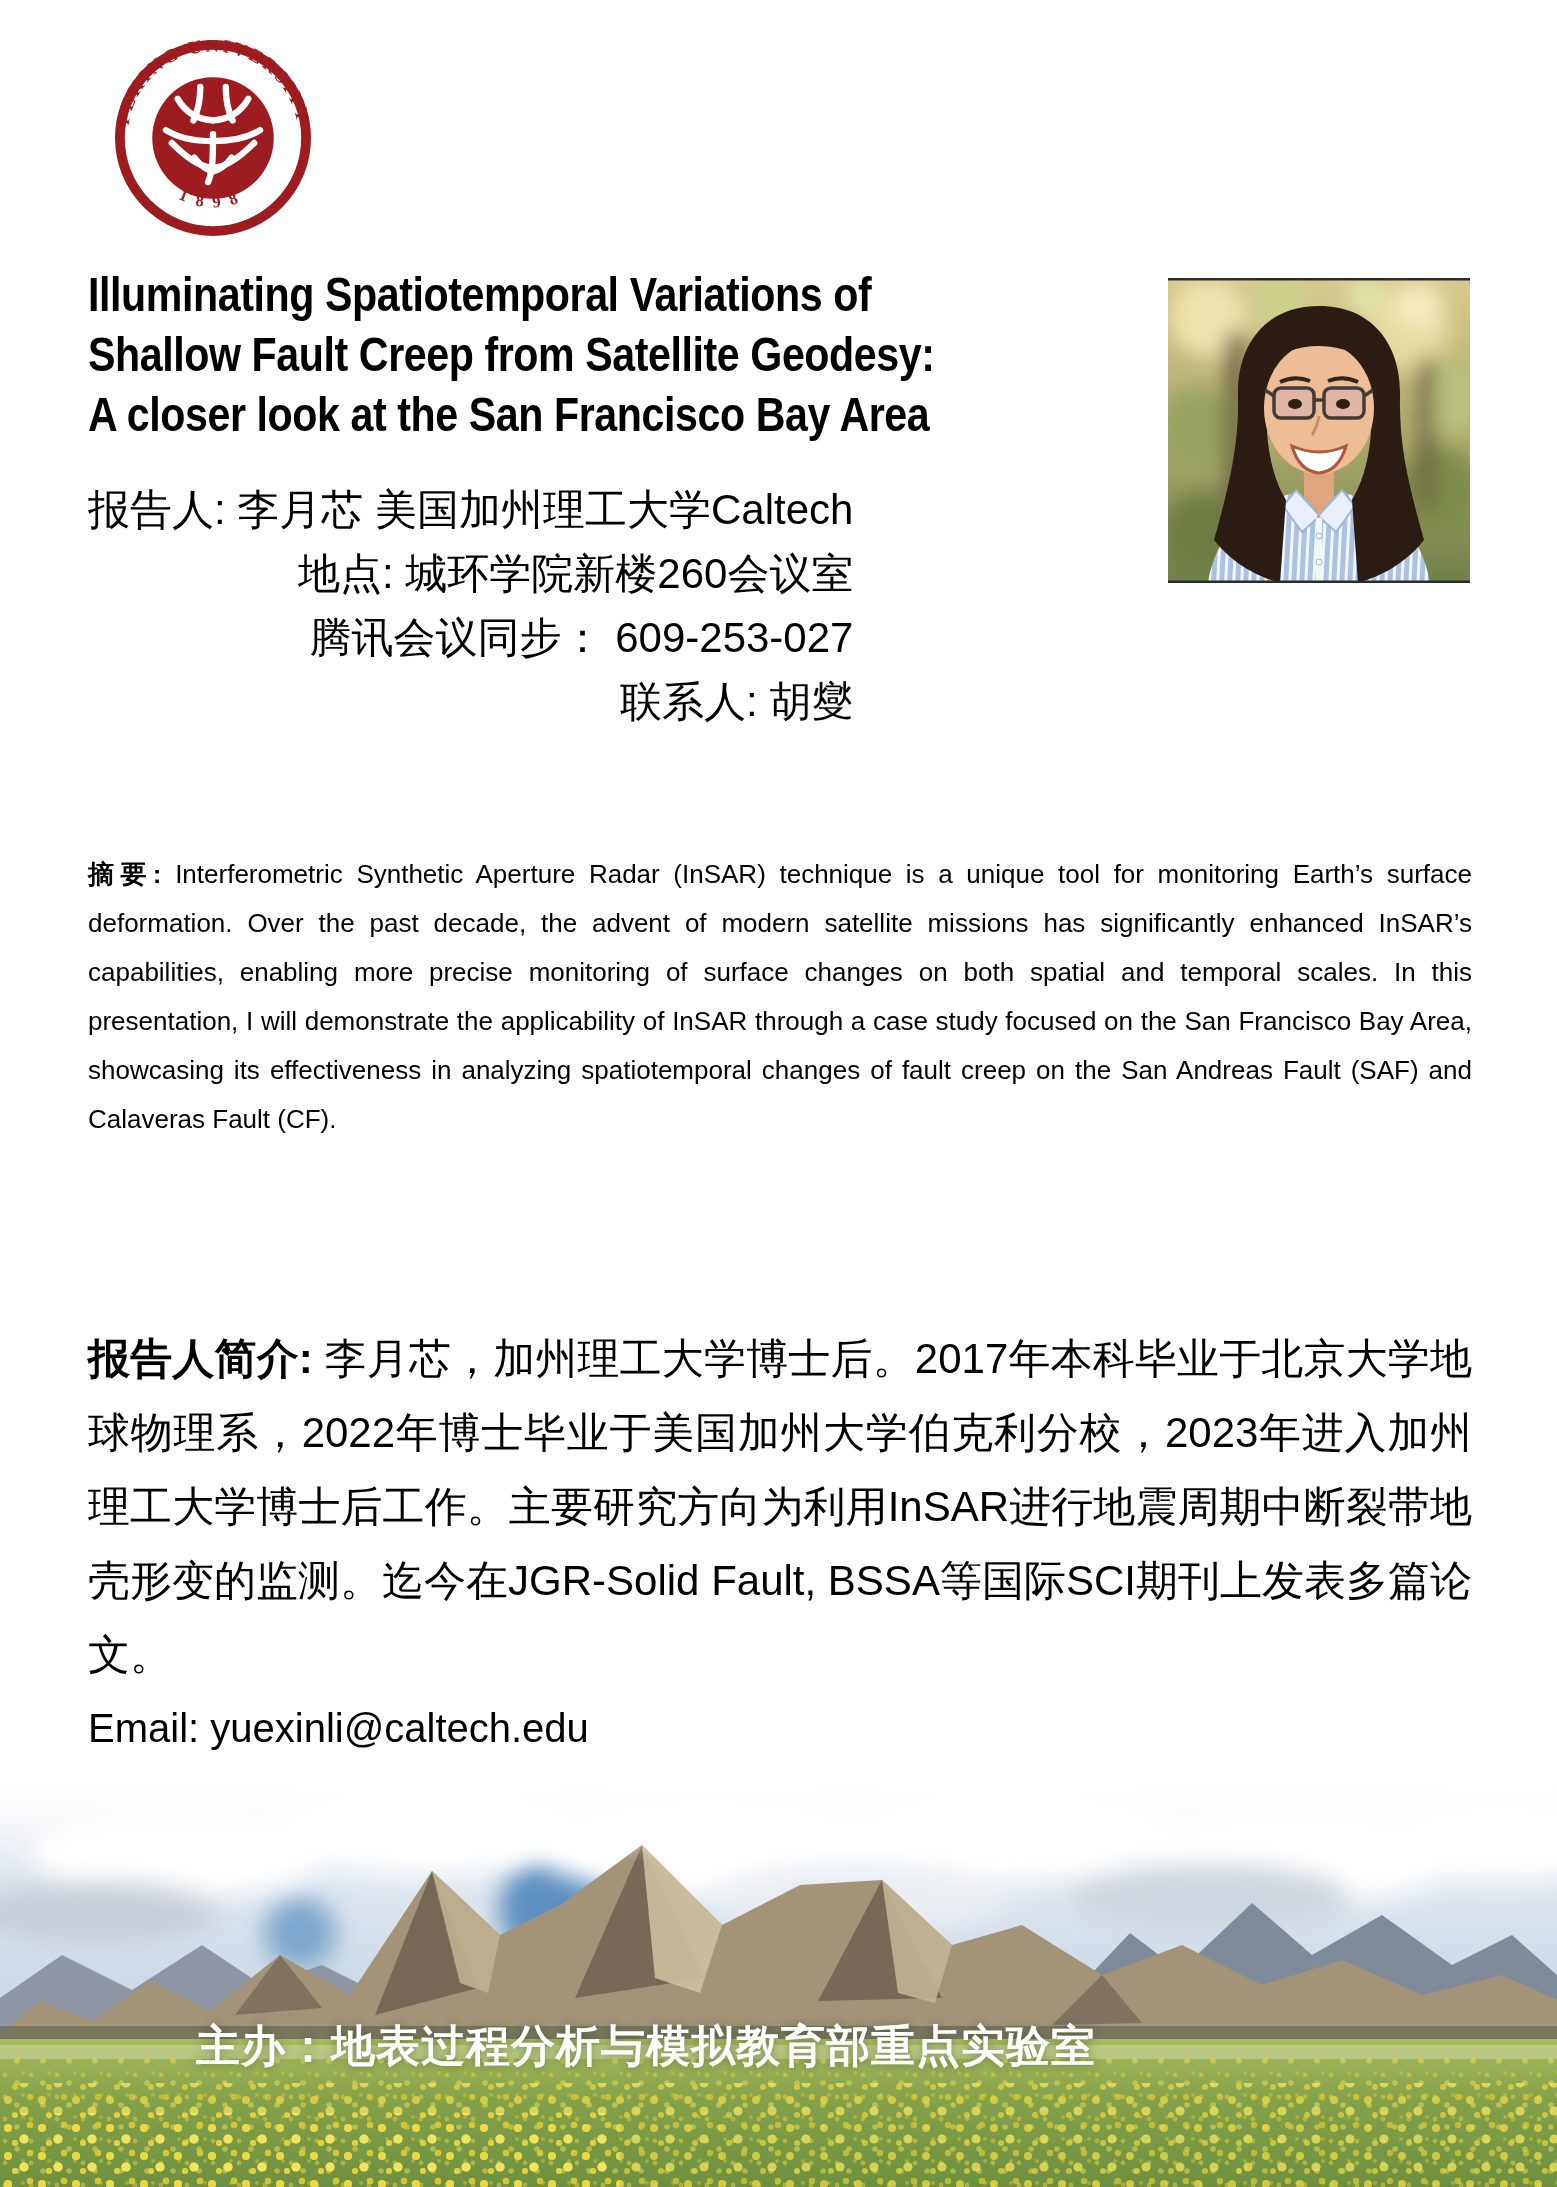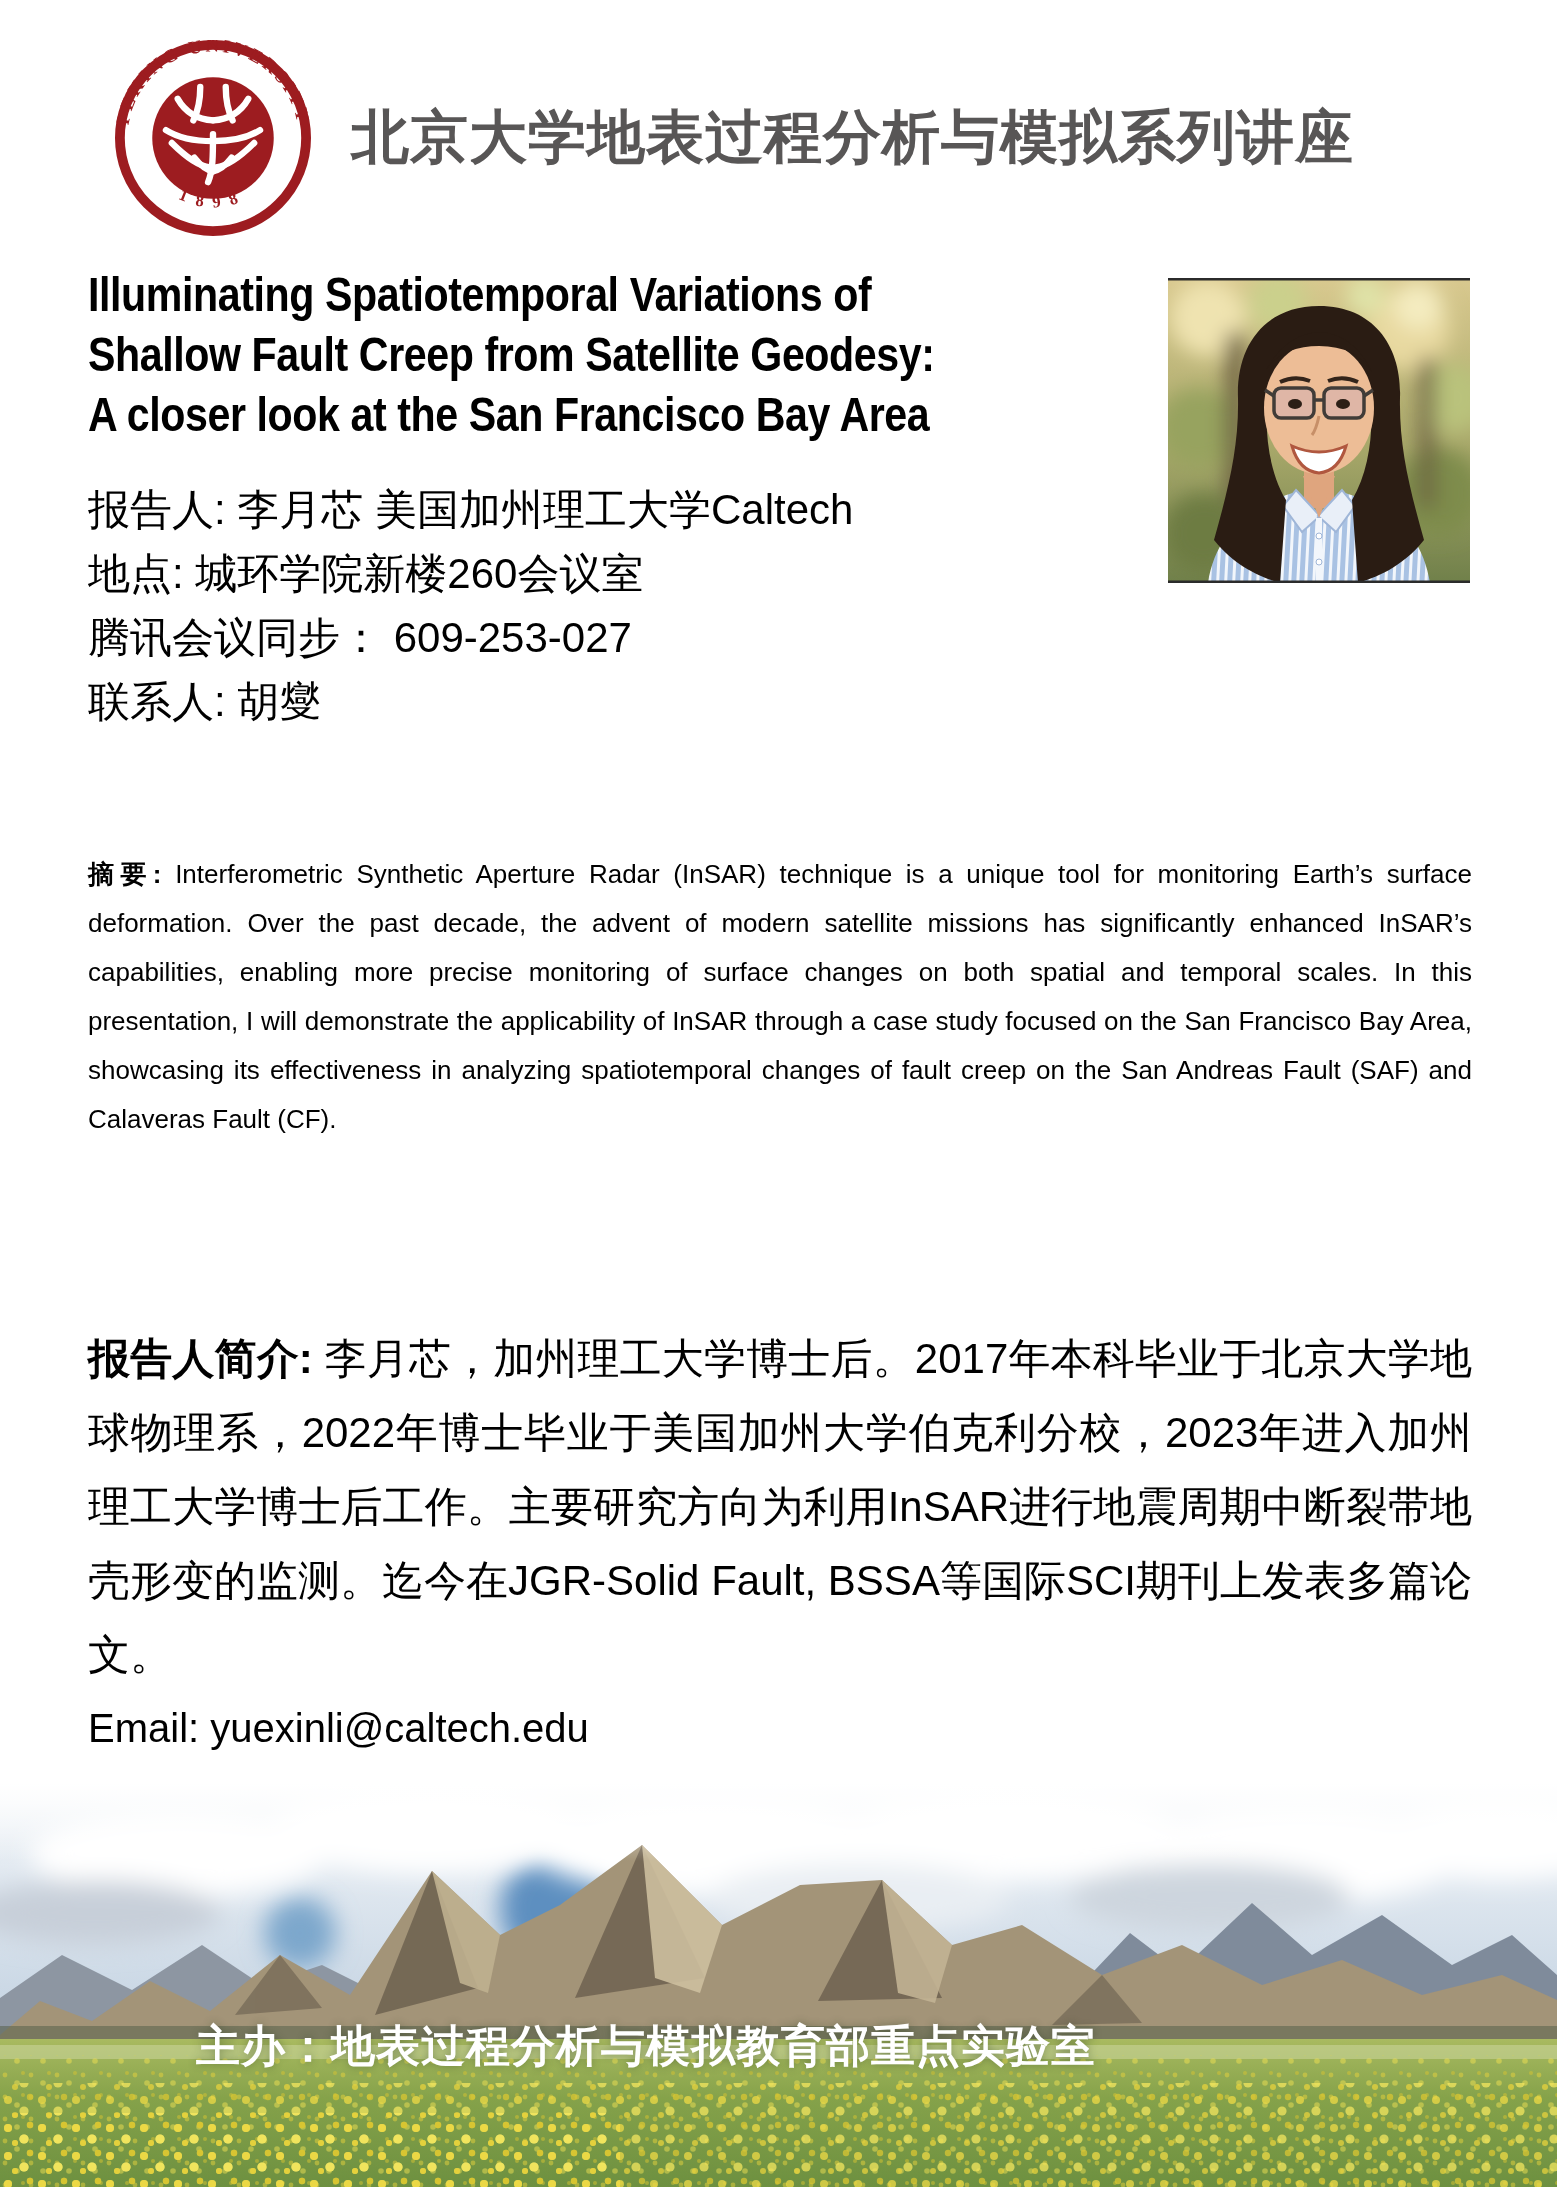--- a/index.html
+++ b/index.html
@@ -14,21 +14,21 @@
   
   .title-block{position:absolute;left:88px;top:264px;width:1080px;}
   .title-line{display:block;font-size:49px;font-weight:700;line-height:60px;white-space:nowrap;
               transform:scaleX(.84);transform-origin:0 50%;letter-spacing:-.5px;}
 
   
   .photo{position:absolute;left:1168px;top:278px;width:302px;height:305px;}
 
   
   .details{position:absolute;left:88px;top:478px;font-size:42px;line-height:64px;}
-  .detail-line{white-space:nowrap;}
+  .detail-line{white-space:nowrap;text-align:right;}
 
   
   .abstract{position:absolute;left:88px;top:850px;width:1384px;font-size:26px;line-height:49px;
             text-align:justify;}
   .para-label{font-weight:700;}
 
   
   .bio{position:absolute;left:88px;top:1322px;width:1384px;font-size:42px;line-height:74px;
        text-align:justify;}
 
@@ -68,21 +68,20 @@
         <path d="M 64,60 C 72,74 84,81 100,82"></path>
         <path d="M 136,60 C 128,74 116,81 100,82"></path>
         <path d="M 52,92 C 76,107 124,107 148,92"></path>
         <path d="M 58,105 C 76,123 88,129 97,130"></path>
         <path d="M 142,105 C 124,123 112,129 103,130"></path>
         <path d="M 100,96 C 100,118 100,133 95,145"></path>
         <path d="M 81,120 C 88,129 94,133 100,134"></path>
         <path d="M 119,120 C 112,129 106,133 100,134"></path>
       </g>
     </svg>
-    <div class="series-title">北京大学地表过程分析与模拟系列讲座</div>
   </div>
 
   <div class="title-block">
     <span class="title-line">Illuminating Spatiotemporal Variations of</span>
     <span class="title-line">Shallow Fault Creep from Satellite Geodesy:</span>
     <span class="title-line">A closer look at the San Francisco Bay Area</span>
   </div>
 
   <svg class="photo" viewBox="0 0 302 305">
     <defs>

